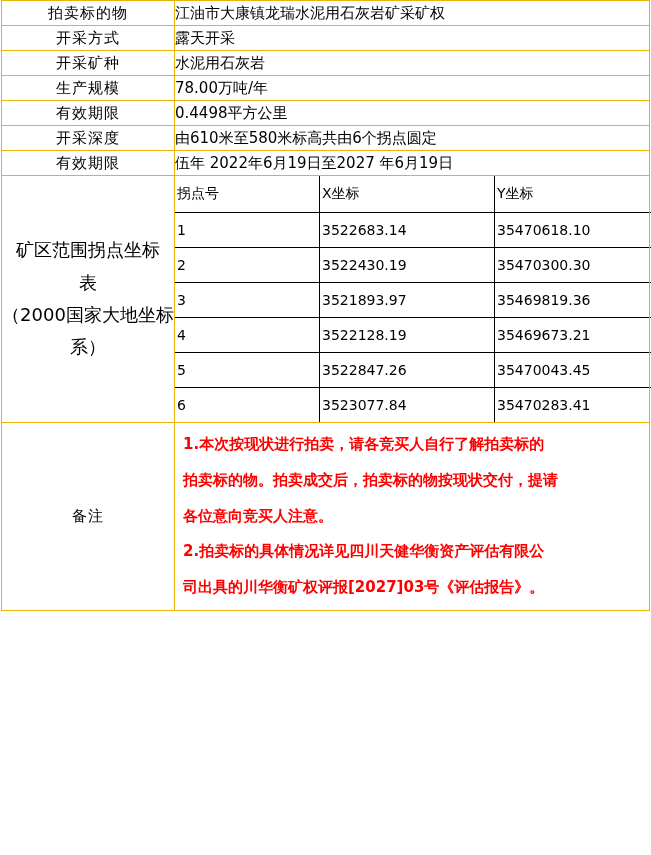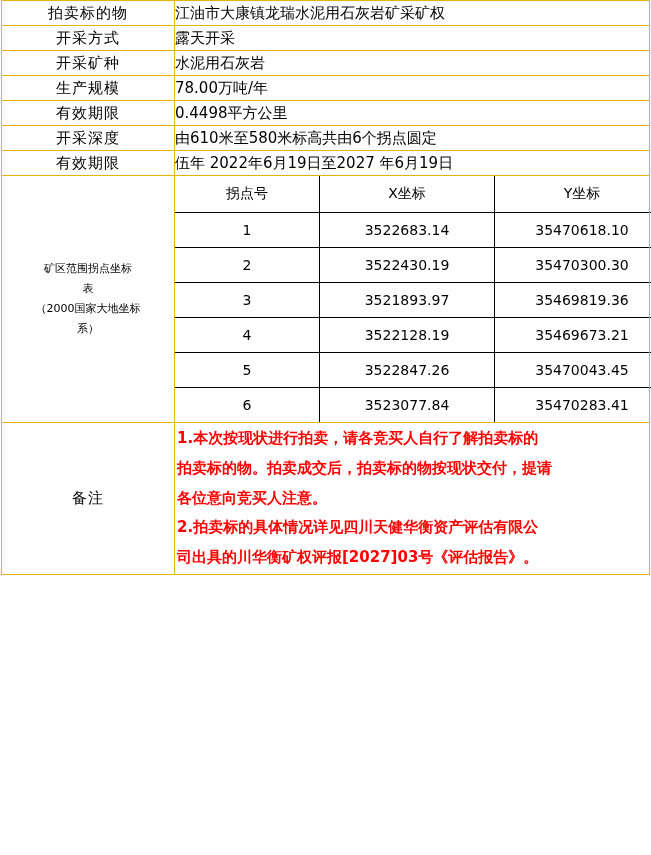--- a/index.html
+++ b/index.html
@@ -45,33 +45,33 @@
     margin-top: 6px;
   }
   .row-tall .value-cell {
     padding-top: 8px;
     padding-bottom: 8px;
   }
   
   .coord-label {
     width: 172px;
     text-align: center;
-    font-size: 11px;
+    font-size: 18px;
     line-height: 1.8;
     padding: 4px 6px;
   }
   table.coords {
     border-collapse: collapse;
     width: 100%;
     table-layout: fixed;
   }
   table.coords td, table.coords th {
     border: 1px solid #000;
     font-size: 14px;
-    text-align: center;
+    text-align: left;
     padding: 9px 2px;
     font-weight: normal;
     font-family: "DejaVu Sans", "Liberation Sans", sans-serif;
   }
   table.coords tr td:first-child,
   table.coords tr th:first-child {
     border-left: none;
   }
   table.coords tr td:last-child,
   table.coords tr th:last-child {
@@ -88,21 +88,21 @@
   .col-y  { width: 170px; }
   .remark-cell {
     text-align: left;
     font-size: 15px;
     color: #ff0000;
     font-weight: bold;
     line-height: 1.85;
     padding: 10px 8px 12px 8px;
   }
   .remark-cell p {
-    margin: 2px;
+    margin: 8px;
   }
   .nowrap-num {
     font-family: "DejaVu Sans", "Liberation Sans", sans-serif;
   }
 </style>
 </head>
 <body>
 
 <div class="page">
   <table class="main">

